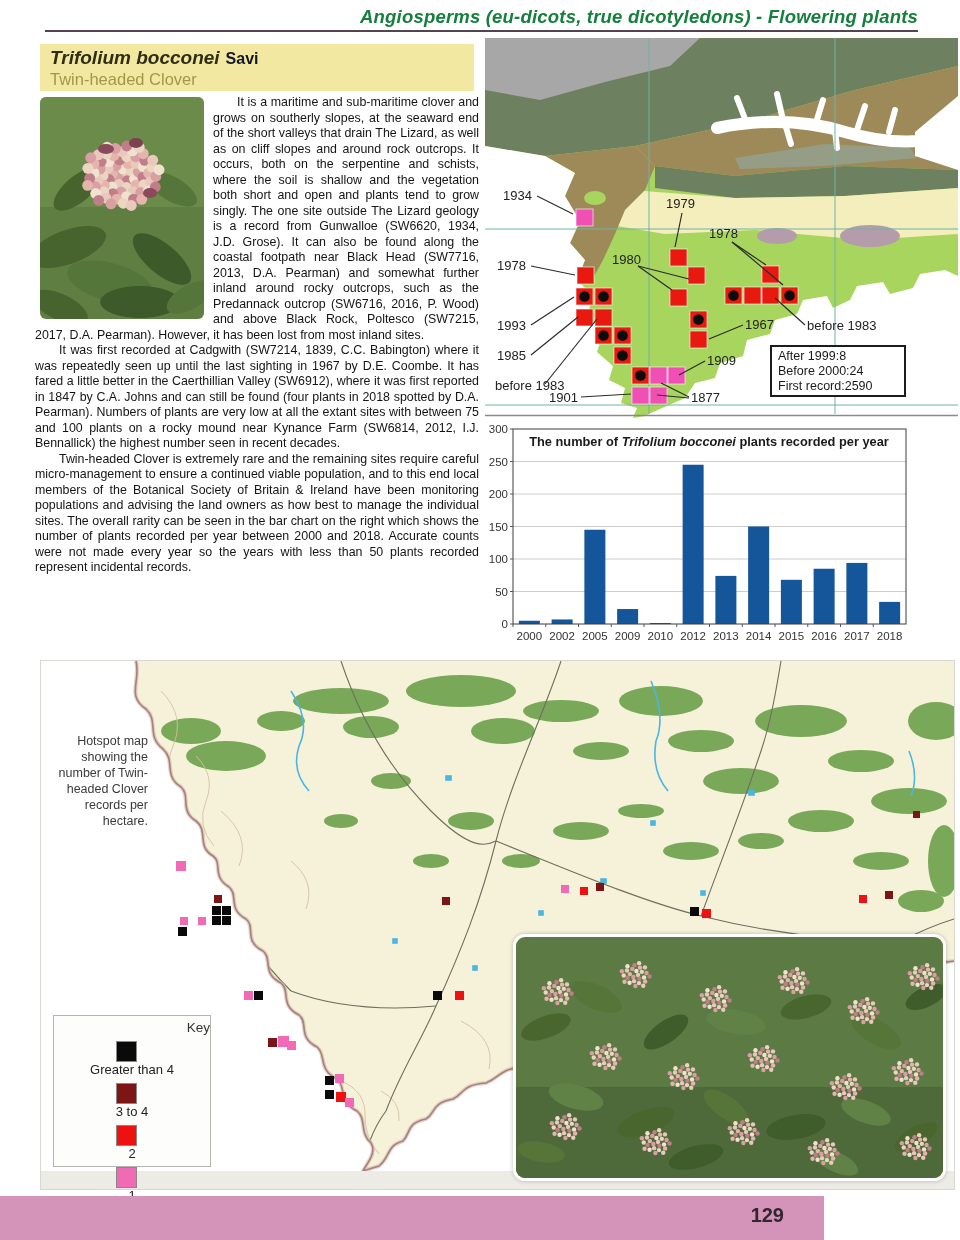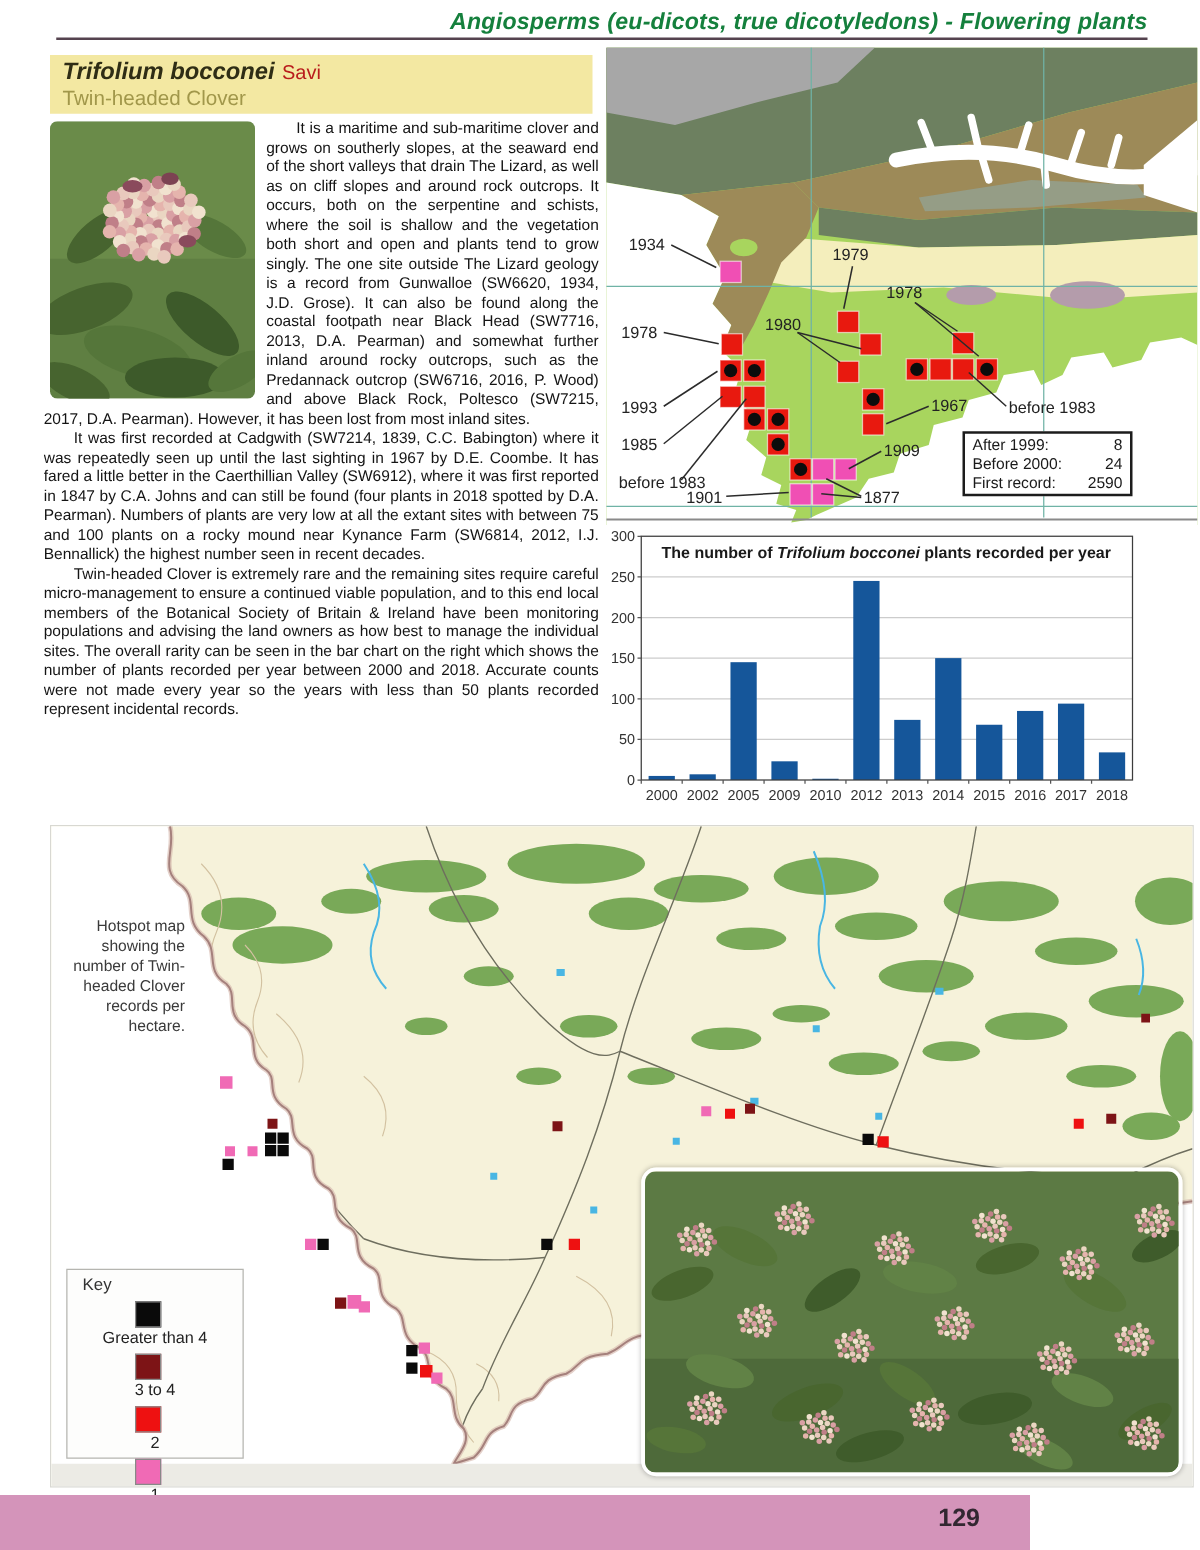--- a/index.html
+++ b/index.html
@@ -9,49 +9,49 @@
 
   
   .hdr { position:absolute; top:6px; right:42px; font-size:18.5px; font-weight:600;
          color:#15803d; letter-spacing:.2px;font-style:italic; }
   .hdr-rule { position:absolute; top:30px; left:45px; width:873px; height:2px; background:#55434f; }
 
   
   .titleblock { position:absolute; left:40px; top:44px; width:434px; height:47px;
                 background:#f3e8a2; padding:3px 10px 0 10px; }
   .sciname { font-size:19px; font-weight:bold; font-style:italic; color:#2f2d15; }
-  .authority { font-size:16px; font-weight:normal; font-style:normal; color:#b91c1c; padding-left:6px; }
+  .authority { font-size:16px; font-weight:bold; font-style:normal; color:#0f172a; padding-left:6px; }
   .commonname { font-size:16.5px; color:#a1974a; margin-top:1px; }
 
   
   .article { position:absolute; left:35px; top:95px; width:444px; height:553px; overflow:hidden;
              text-align:justify; font-size:12.4px; line-height:15.5px; color:#141414; }
   .photo-left { float:left; width:164px; height:222px; margin:2px 9px 2px 5px;
                 border-radius:6px; overflow:hidden; }
   .article p { text-indent:24px; }
   .article p.first { text-indent:0; }
 
   
   .distmap { position:absolute; left:485px; top:38px; width:473px; height:382px; }
   .statsbox { position:absolute; left:285px; top:307px; width:136px; height:52px;
               background:#fff; border:2px solid #1c1c1c; padding:2px 6px 2px 6px;
               font-size:12.5px; color:#1a1a1a; }
-  .statsrow { display:flex; justify-content:space-between; line-height:15.2px; }
+  .statsrow { display:flex; line-height:15.2px; }
 
   
   .chart { position:absolute; left:485px; top:422px; width:424px; height:228px; }
   .chart-title { font-weight:bold; font-size:12.8px; fill:#1a1a1a; }
 
   
   .hotspot { position:absolute; left:40px; top:660px; width:915px; height:530px;
              border:1px solid #d8d8d2; background:#fff; }
   .hs-caption { position:absolute; left:15px; top:72px; width:92px; font-size:12.5px;
                 line-height:16px; color:#3a3a3a;text-align:right; }
-  .keybox { position:absolute; left:12px; top:354px; width:142px; height:152px;
-            background:rgba(253,253,252,.92); border:1px solid #b5b5b0; padding:4px 12px; }
+  .keybox { position:absolute; left:12px; top:354px; width:158px; height:152px;
+            background:rgba(253,253,252,.92); border:1px solid #b5b5b0; padding:4px 0;text-align:right; }
   .key-title { font-size:13.5px; color:#333; margin-bottom:6px; }
   .key-item { display:flex; align-items:center; margin-bottom:6px;flex-direction:column; }
   .key-swatch { width:21px; height:21px; margin-right:12px; border:1px solid #888; }
   .key-label { font-size:13px; color:#222; }
   .key-max { font-size:13px; color:#222; margin-left:33px; margin-top:2px; }
 
   
   .photo-inset { position:absolute; left:472px; top:273px; width:433px; height:247px;
                  border:3px solid #fff; border-radius:12px; overflow:hidden;
                  box-shadow:0 0 4px rgba(0,0,0,.25); }

